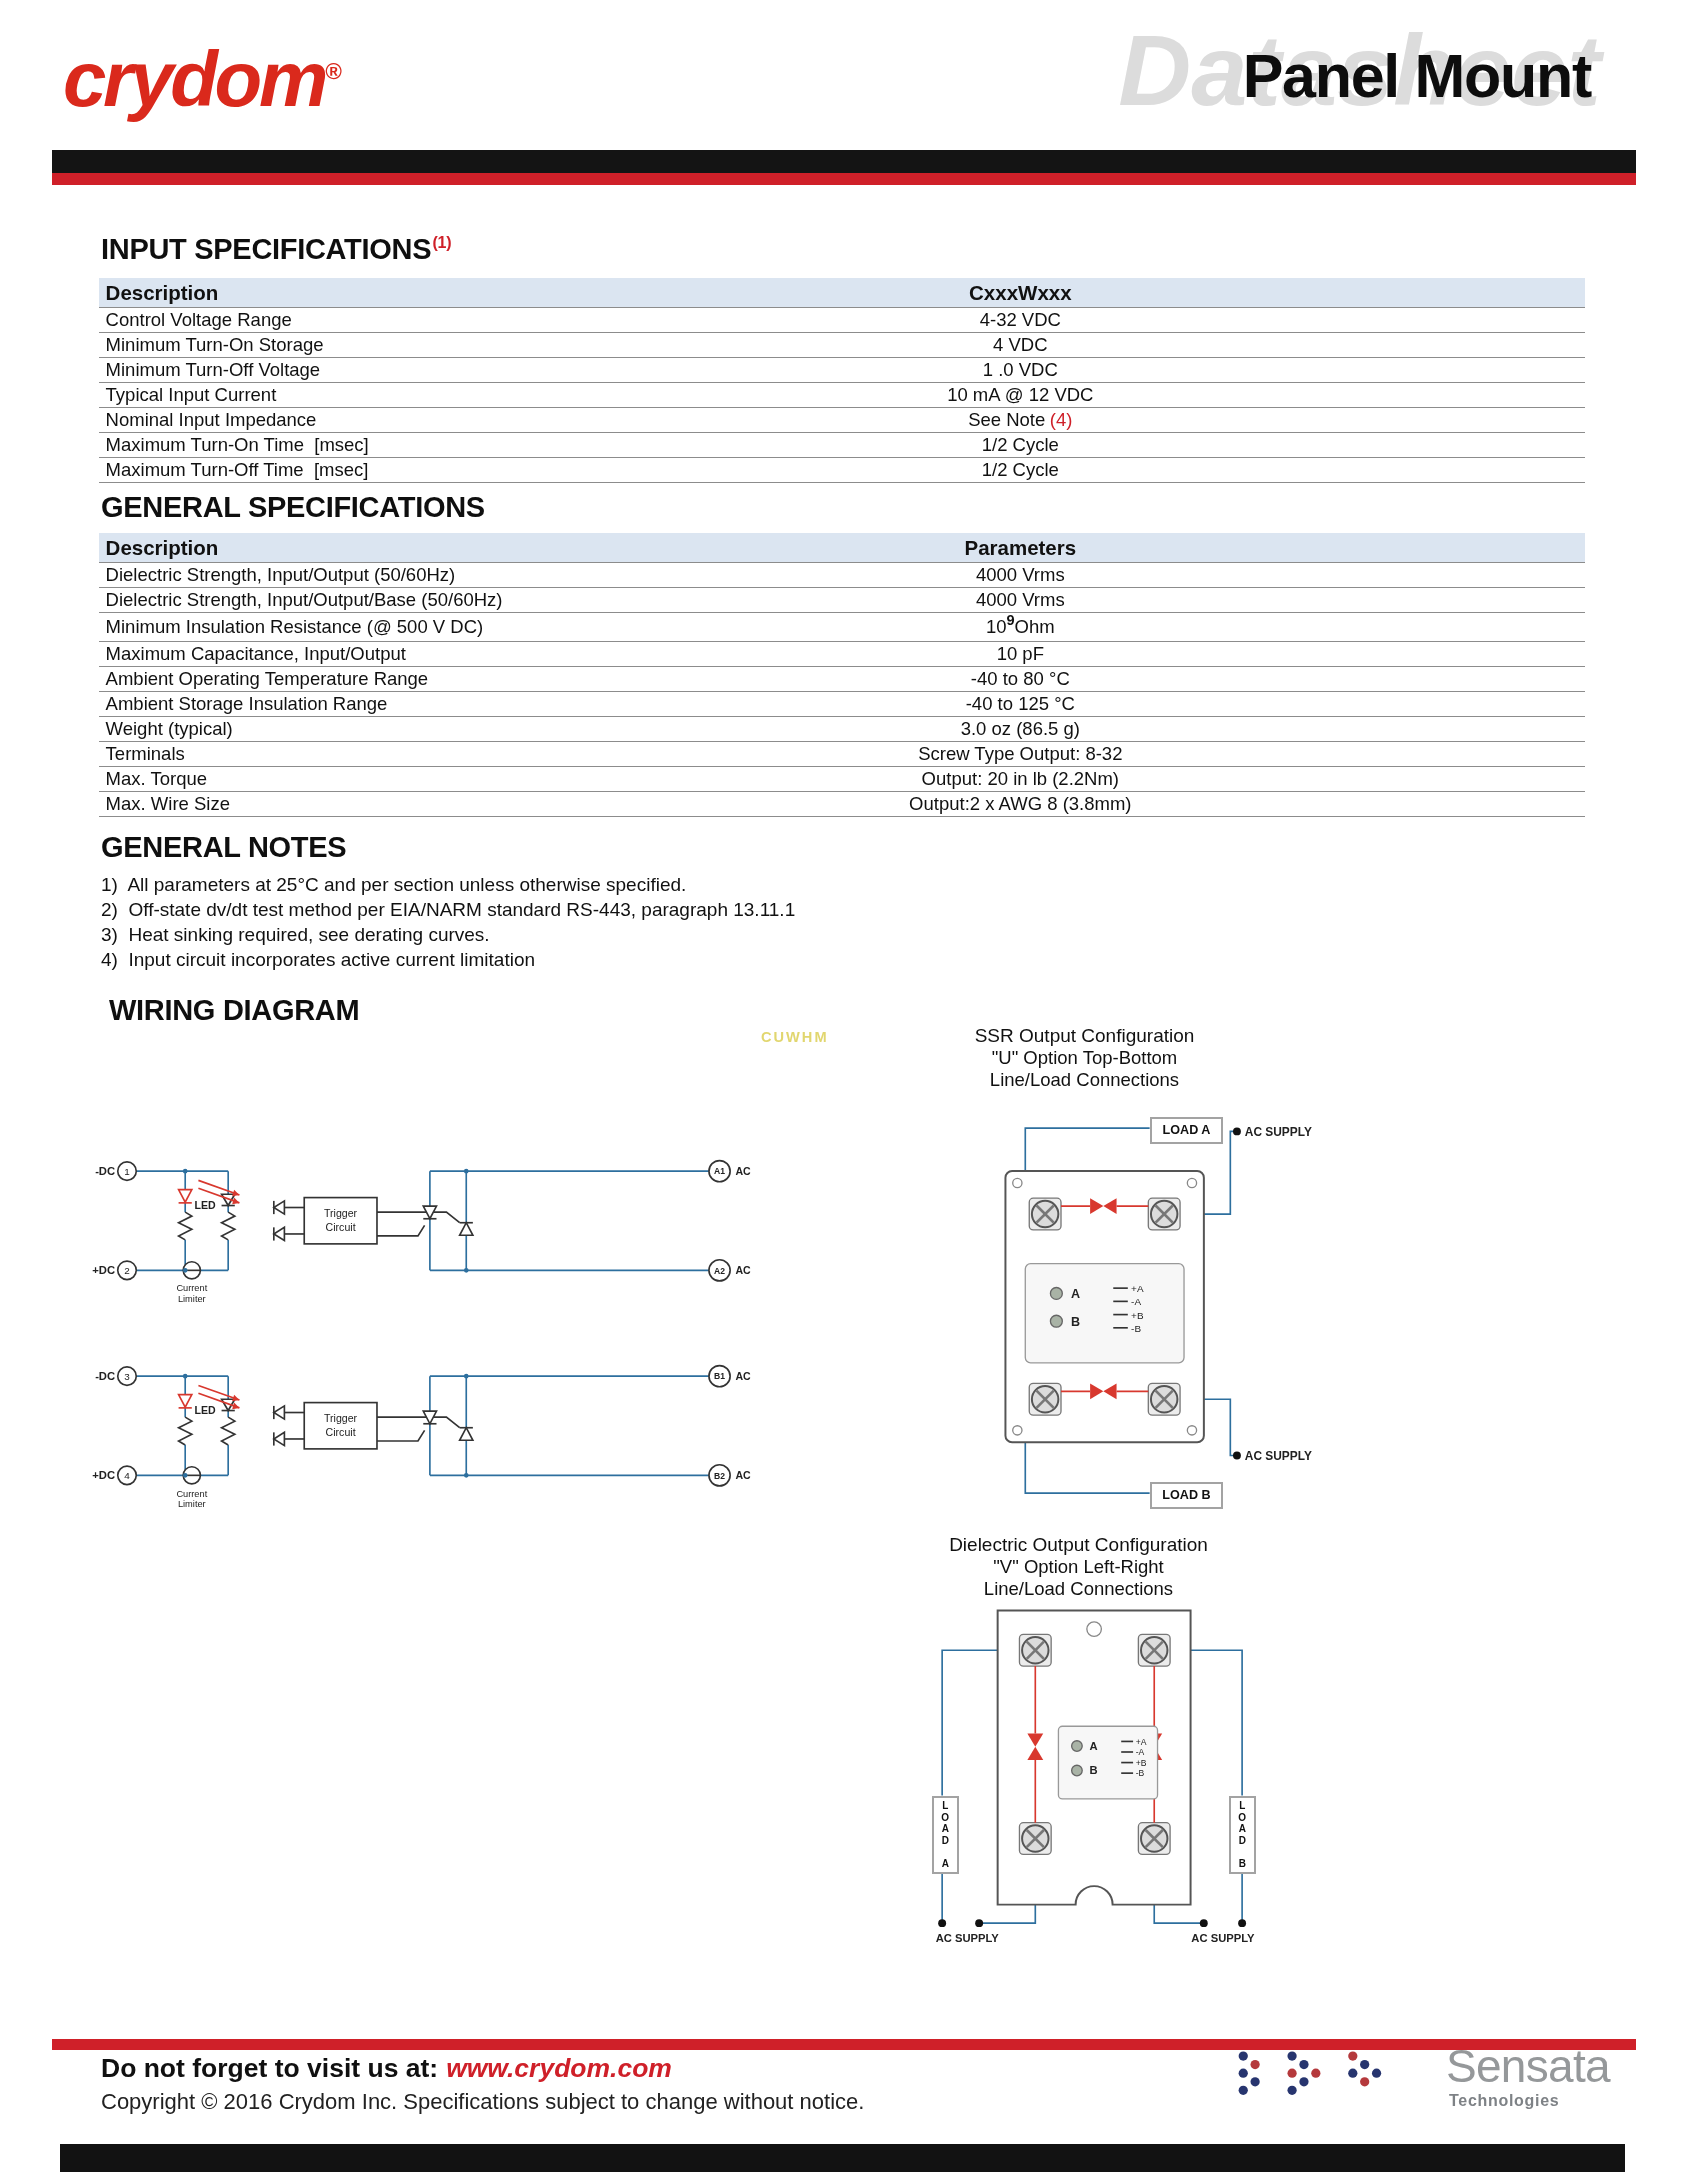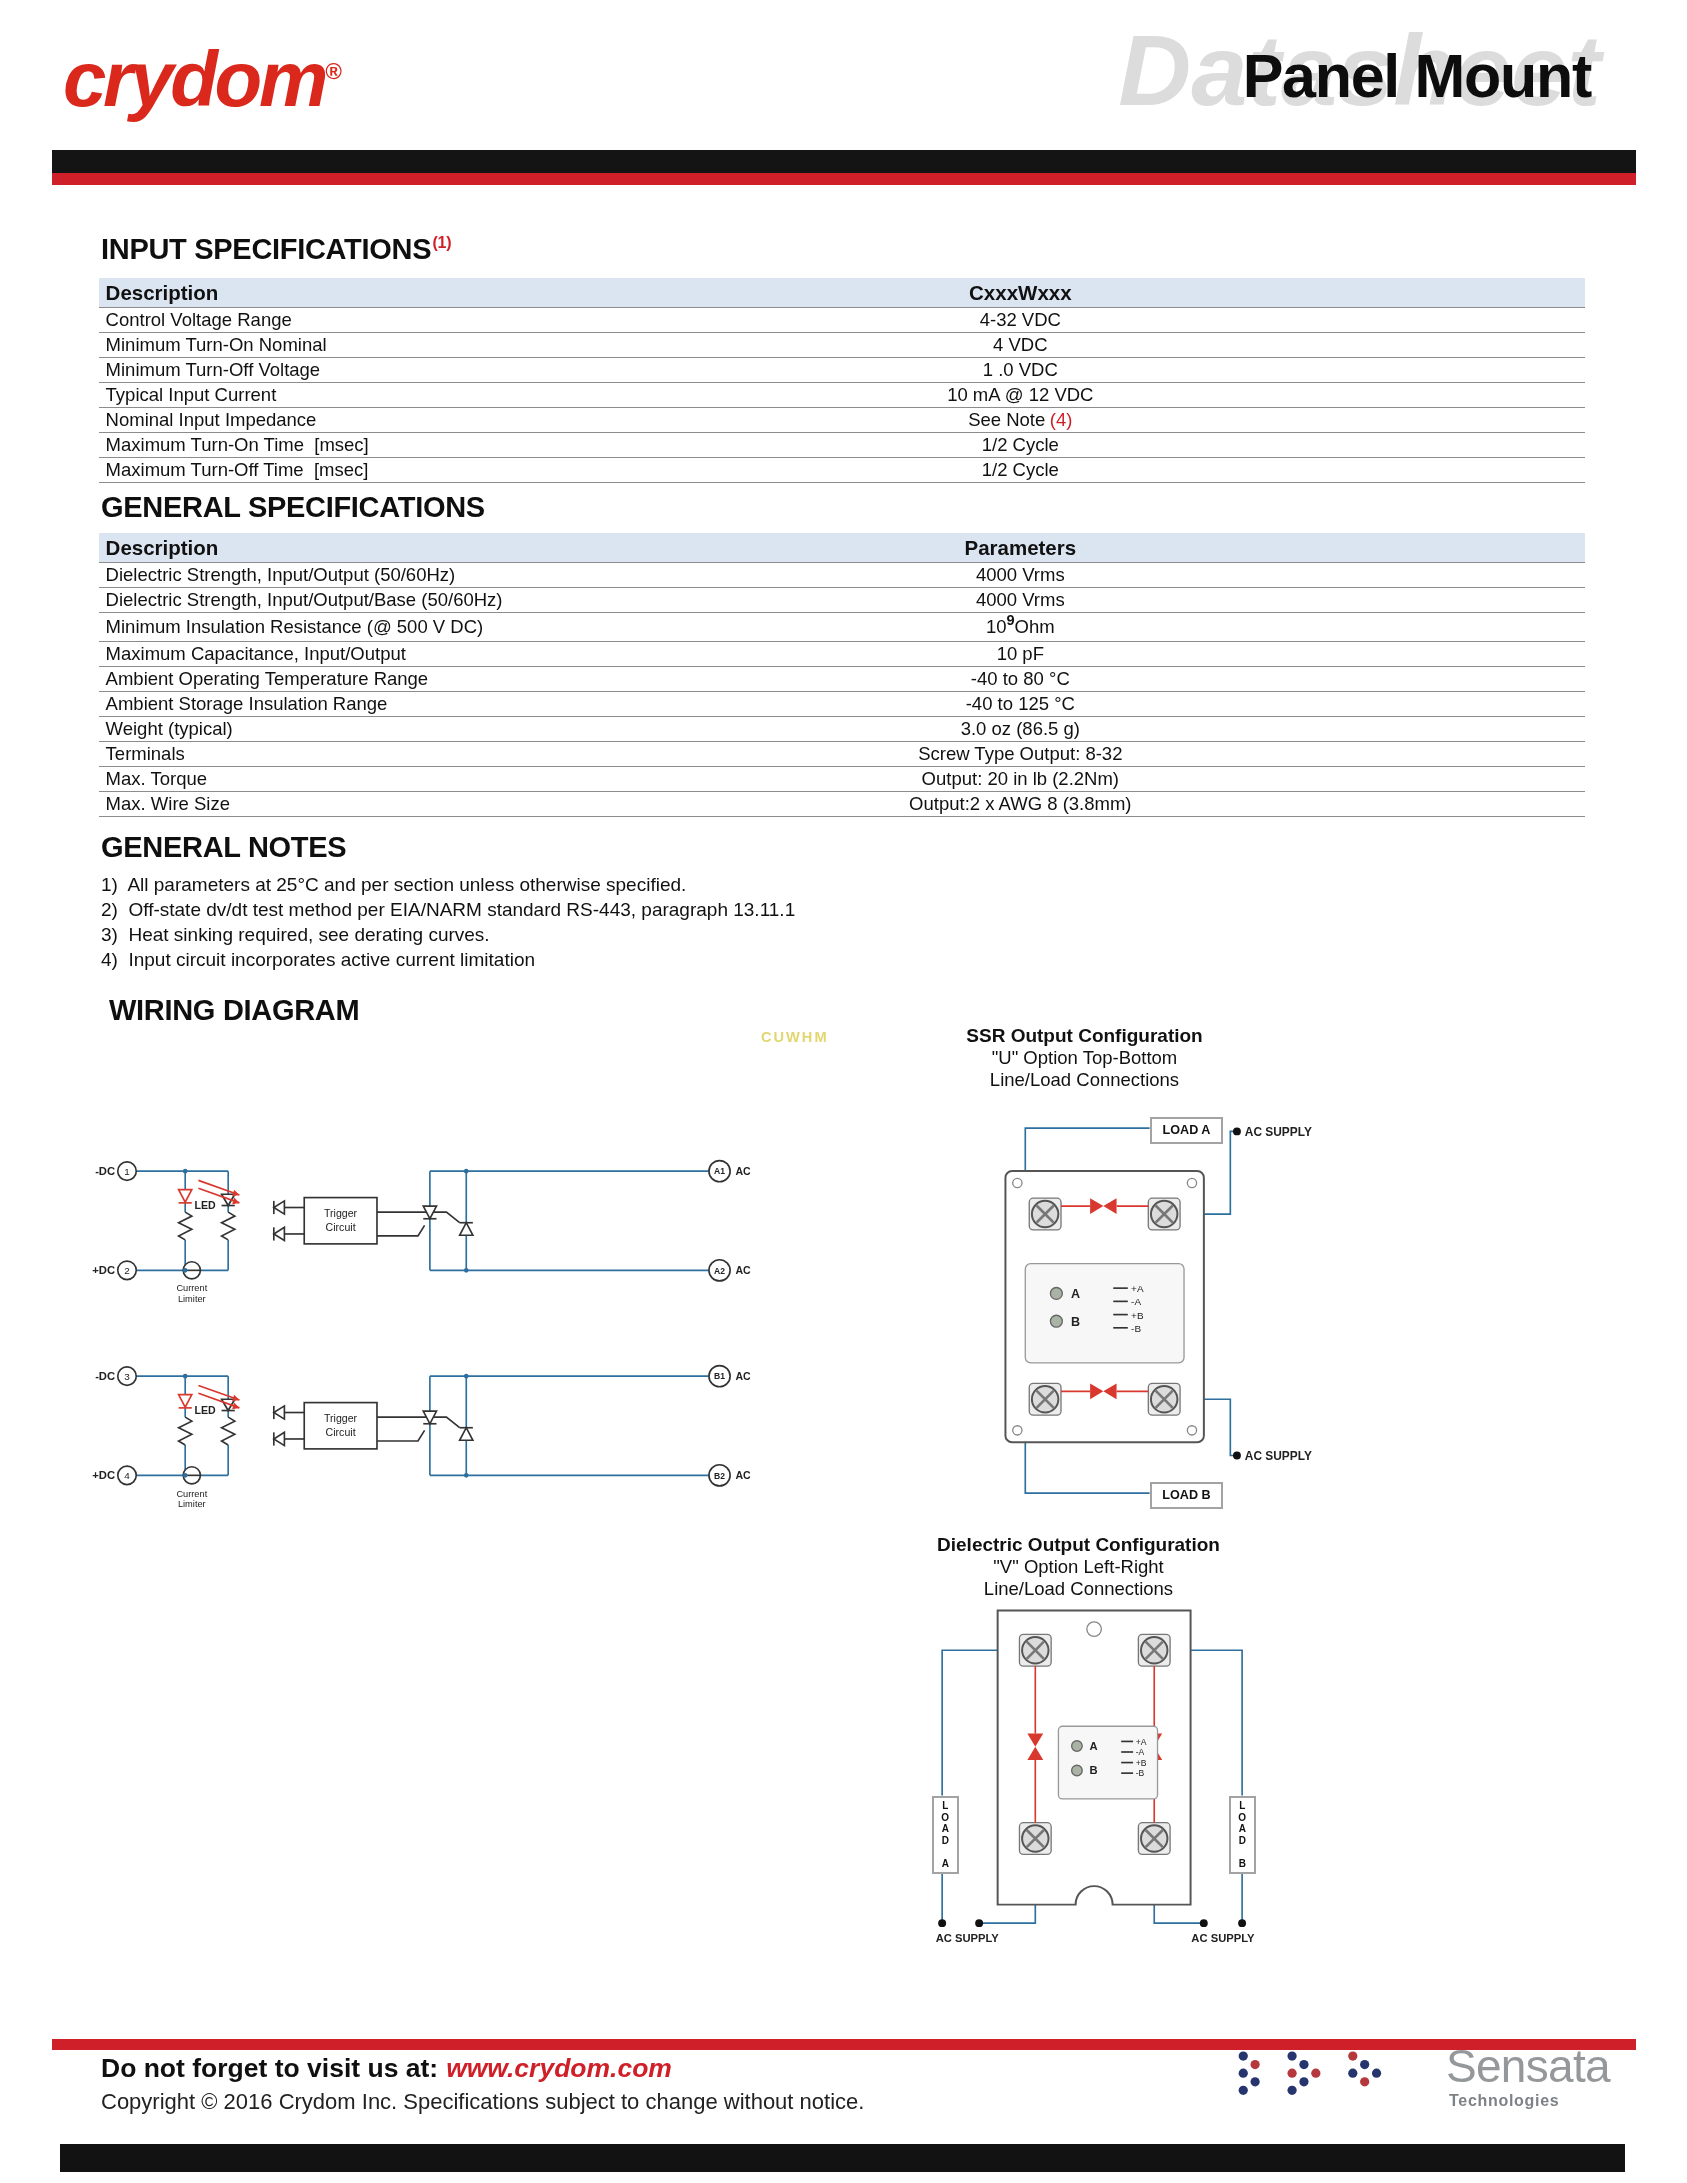--- a/index.html
+++ b/index.html
@@ -23,21 +23,21 @@
   .trow.tall{height:28px;}
   .td-desc{position:absolute;left:6.6px;top:0;bottom:0;display:flex;align-items:center;white-space:pre;}
   .td-val{position:absolute;left:24%;right:0;top:0;bottom:0;display:flex;align-items:center;justify-content:center;white-space:pre;}
   .red{color:#cf2029;}
   .gap{margin-left:4.6px;}
   .sup9{font-size:14.6px;position:relative;top:-6.6px;font-weight:bold;}
   
   .note-line{font-size:19px;line-height:25px;white-space:pre-wrap;}
   
   .diag-titles{width:291px;text-align:center;line-height:22px;}
-  .diag-titles .t1{font-size:19px;font-weight:bold;}
+  .diag-titles .t1{font-size:19px;font-weight:normal;}
   .diag-titles .t2{font-size:18.5px;}
   .stamp{color:#d8c93f;opacity:.75;font-size:14.6px;font-weight:bold;letter-spacing:2px;}
   
   .load-box{border:2px solid #a3a3a3;display:flex;align-items:center;justify-content:center;
             font-weight:bold;background:#fff;z-index:3;}
   .load-h{width:69px;height:22.5px;font-size:12.6px;}
   .load-v{width:22.5px;height:74px;font-size:10px;writing-mode:vertical-lr;text-orientation:upright;letter-spacing:0.7px;}
   
   .footer-red{left:52px;width:1584px;top:2039px;height:10.6px;background:#cf2029;}
   .visit{left:101px;top:2053px;font-size:26.5px;font-weight:bold;color:#101010;}
@@ -70,21 +70,21 @@
   <div class="spec-table" style="top:278px;">
     <div class="trow hdr">
       <span class="td-desc">Description</span>
       <span class="td-val">CxxxWxxx</span>
     </div>
     <div class="trow">
         <span class="td-desc">Control Voltage Range</span>
         <span class="td-val">4-32 VDC</span>
       </div>
     <div class="trow">
-        <span class="td-desc">Minimum Turn-On Nominal</span>
+        <span class="td-desc">Minimum Turn-On Storage</span>
         <span class="td-val">4 VDC</span>
       </div>
     <div class="trow">
         <span class="td-desc">Minimum Turn-Off Voltage</span>
         <span class="td-val">1 .0 VDC</span>
       </div>
     <div class="trow">
         <span class="td-desc">Typical Input Current</span>
         <span class="td-val">10 mA @ 12 VDC</span>
       </div>

